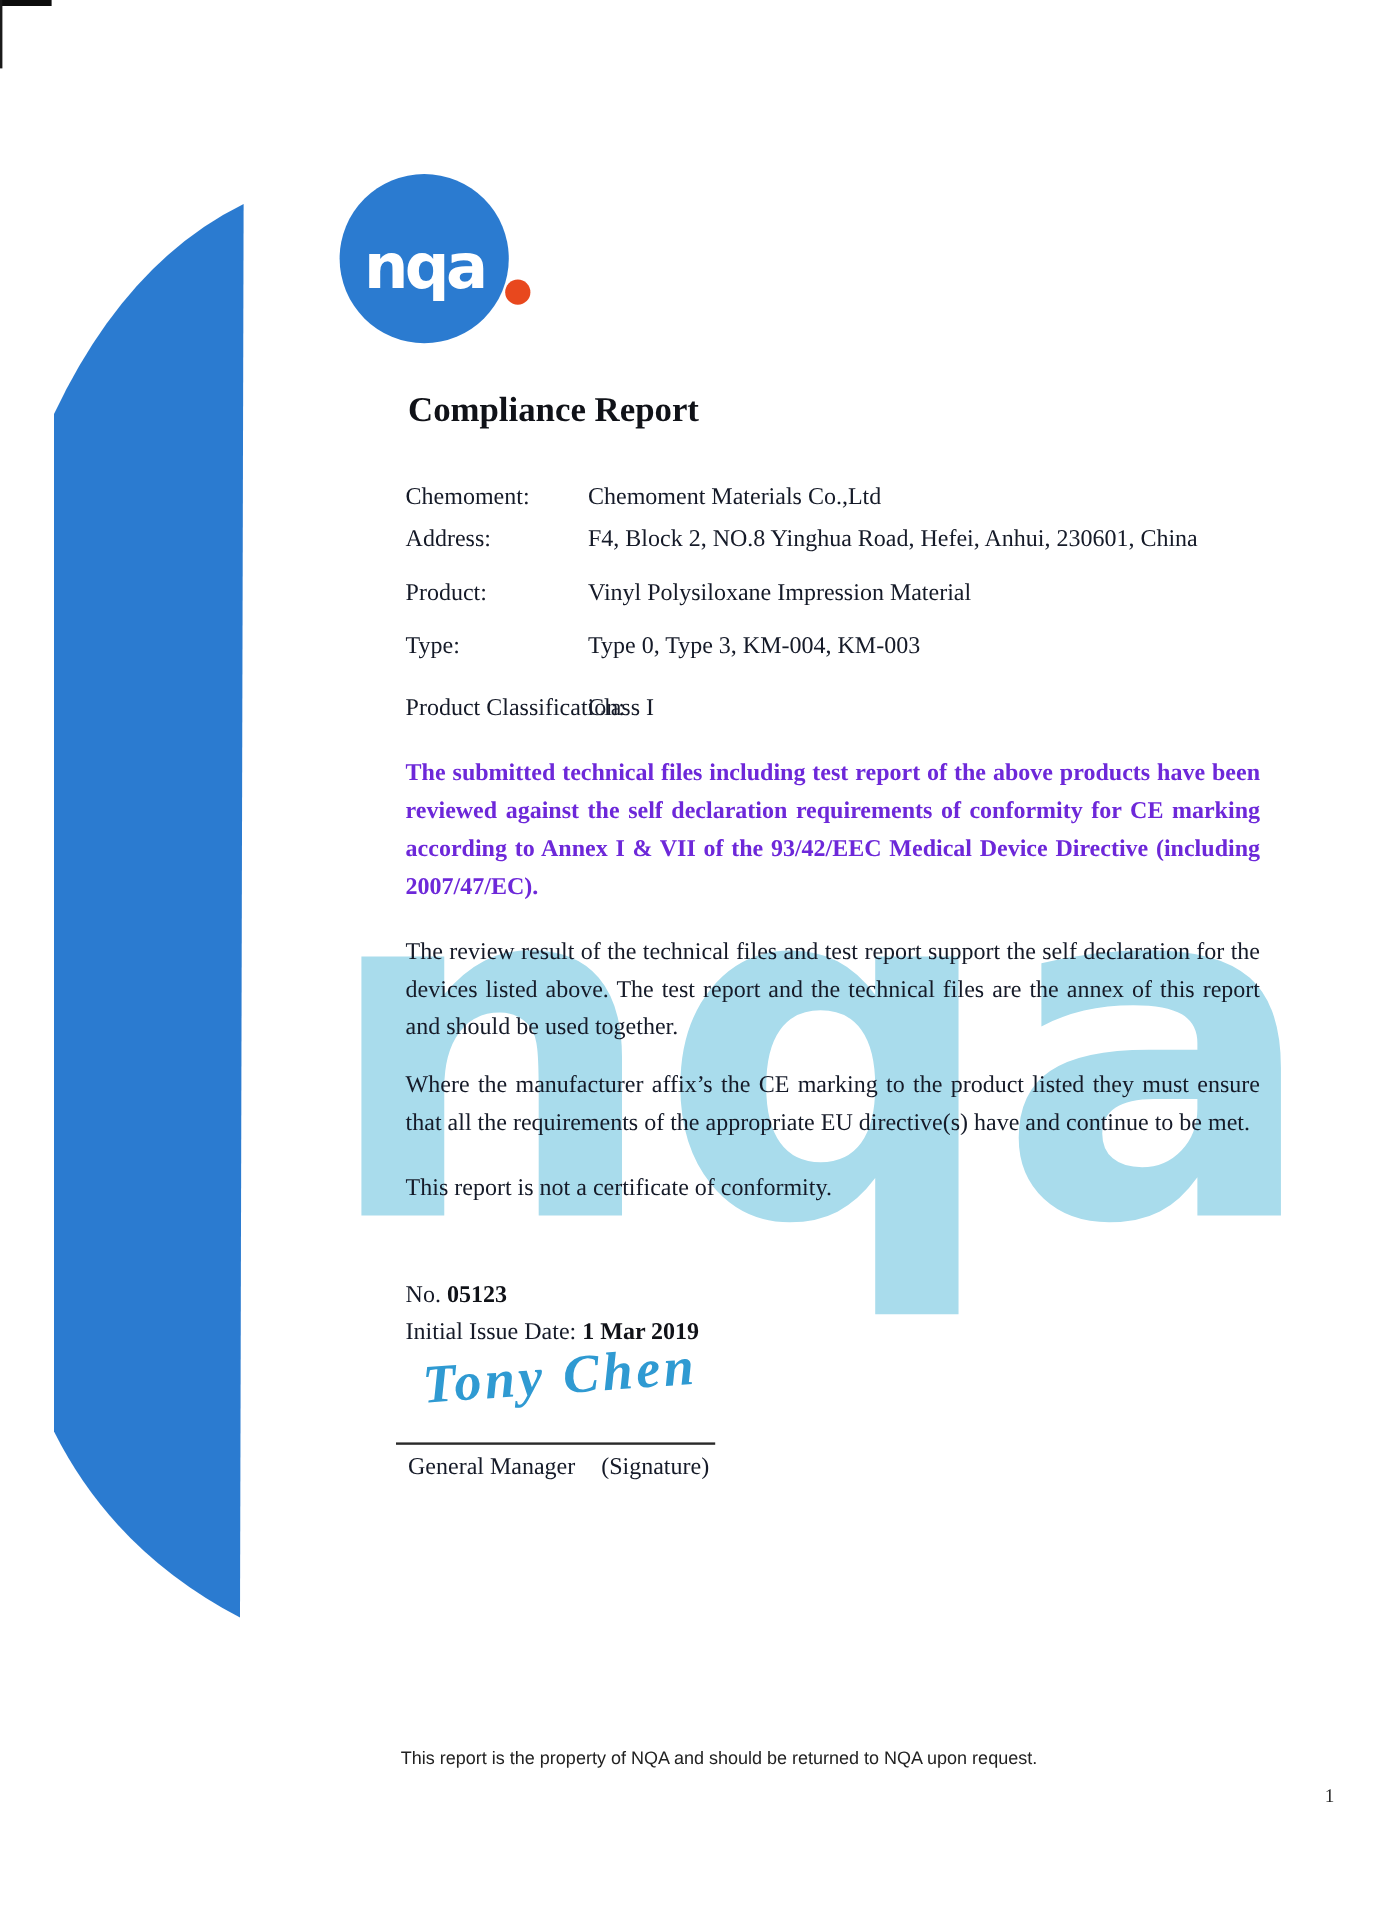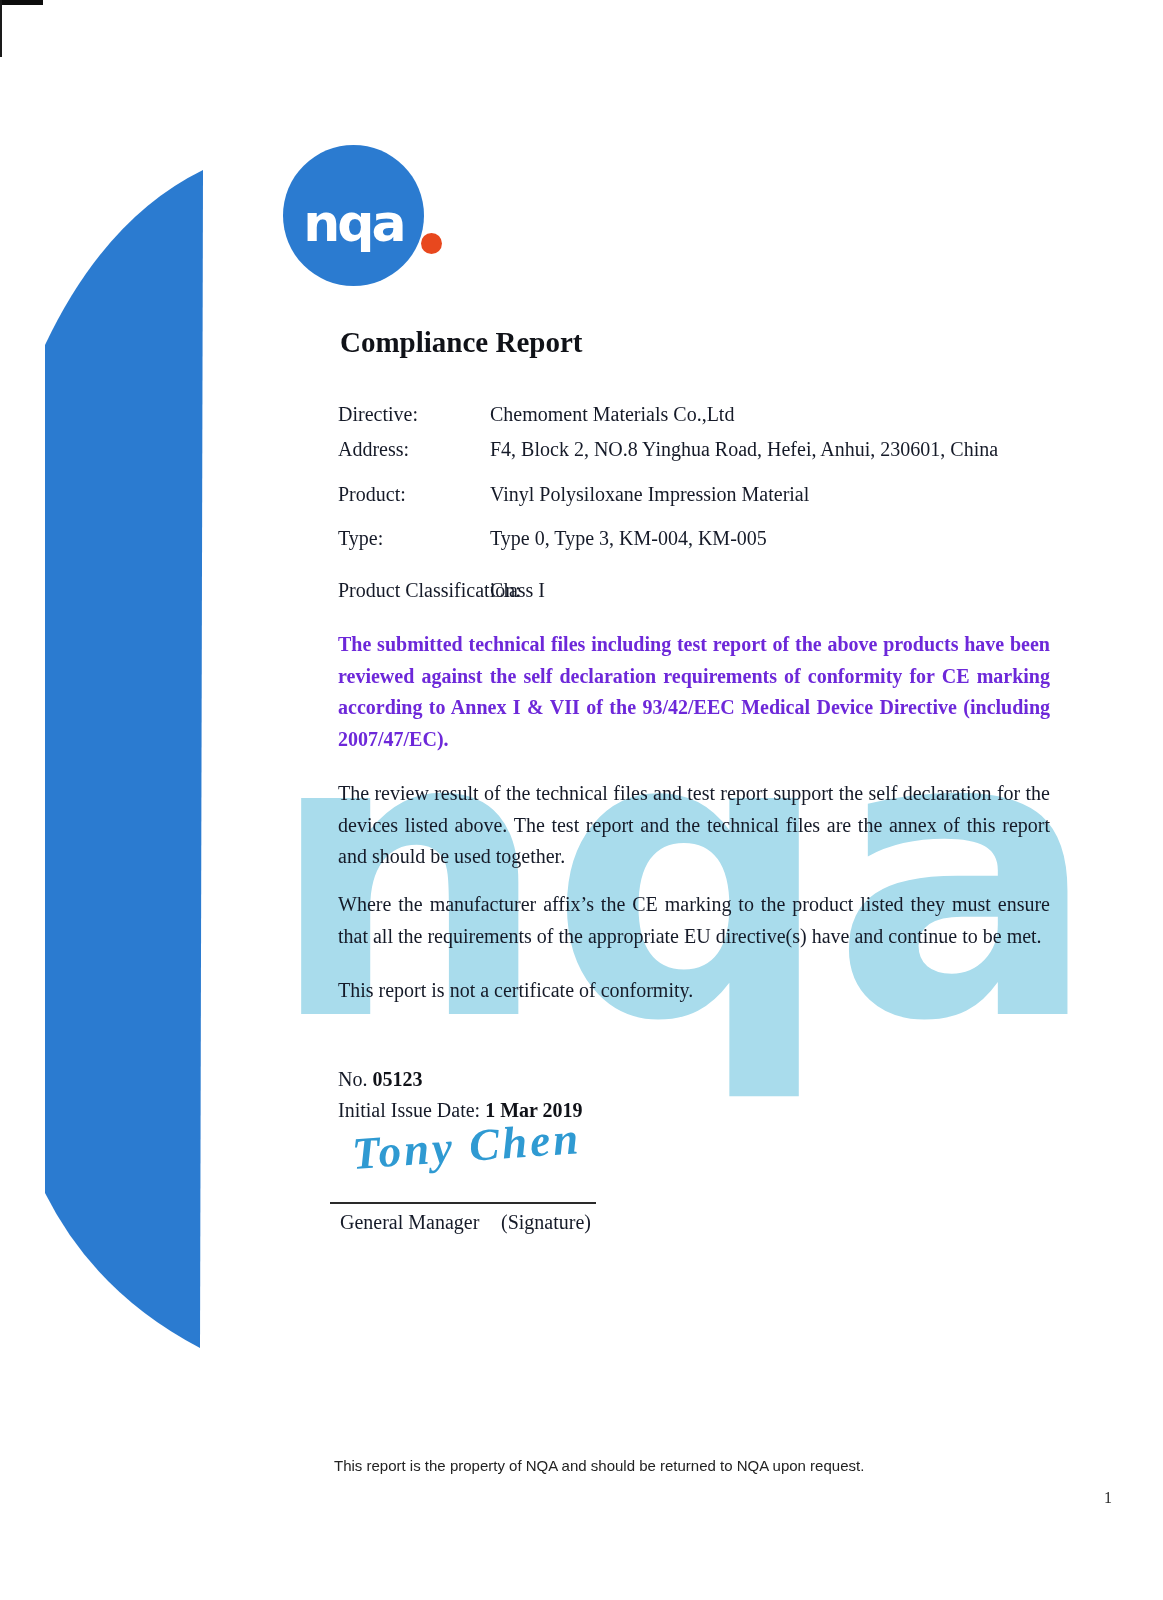--- a/index.html
+++ b/index.html
@@ -118,34 +118,34 @@
   </svg>
 
   <div class="logo-circle" style="background: rgb(43, 123, 208);">
     <span class="logo-text">nqa</span>
   </div>
   <div class="logo-dot" style="background: rgb(232, 72, 30);"></div>
 
   <h1 class="abs title">Compliance Report</h1>
 
   <div class="abs info-row row-applicant">
-    <span class="label">Directive:</span>
+    <span class="label">Chemoment:</span>
     <span class="value">Chemoment Materials Co.,Ltd</span>
   </div>
   <div class="abs info-row row-address">
     <span class="label">Address:</span>
     <span class="value">F4, Block 2, NO.8 Yinghua Road, Hefei, Anhui, 230601, China</span>
   </div>
   <div class="abs info-row row-product">
     <span class="label">Product:</span>
     <span class="value">Vinyl Polysiloxane Impression Material</span>
   </div>
   <div class="abs info-row row-type">
     <span class="label">Type:</span>
-    <span class="value">Type 0, Type 3, KM-004, KM-005</span>
+    <span class="value">Type 0, Type 3, KM-004, KM-003</span>
   </div>
   <div class="abs info-row row-classification">
     <span class="label">Product Classification:</span>
     <span class="value">Class I</span>
   </div>
 
   <p class="abs para para-declaration">The submitted technical files including test report of the above products have been reviewed against the self declaration requirements of conformity for CE marking according to Annex I &amp; VII of the 93/42/EEC Medical Device Directive (including 2007/47/EC).</p>
   <p class="abs para para-review">The review result of the technical files and test report support the self declaration for the devices listed above. The test report and the technical files are the annex of this report and should be used together.</p>
   <p class="abs para para-ce">Where the manufacturer affix’s the CE marking to the product listed they must ensure that all the requirements of the appropriate EU directive(s) have and continue to be met.</p>
   <p class="abs para para-notcert">This report is not a certificate of conformity.</p>

